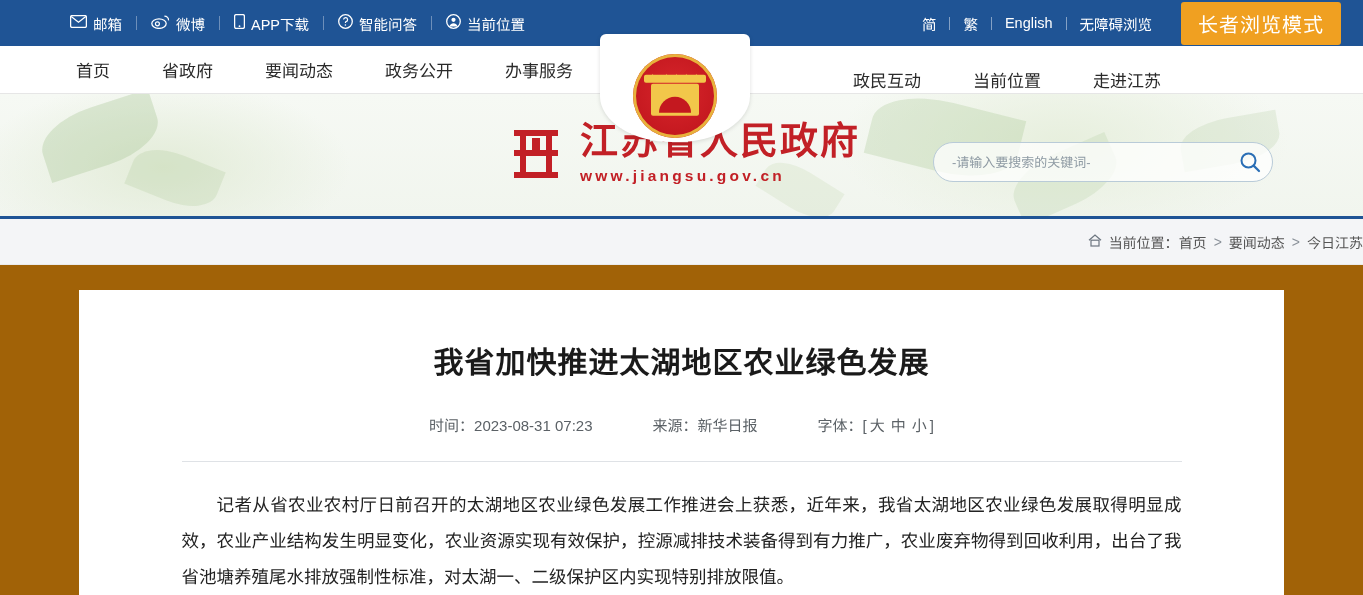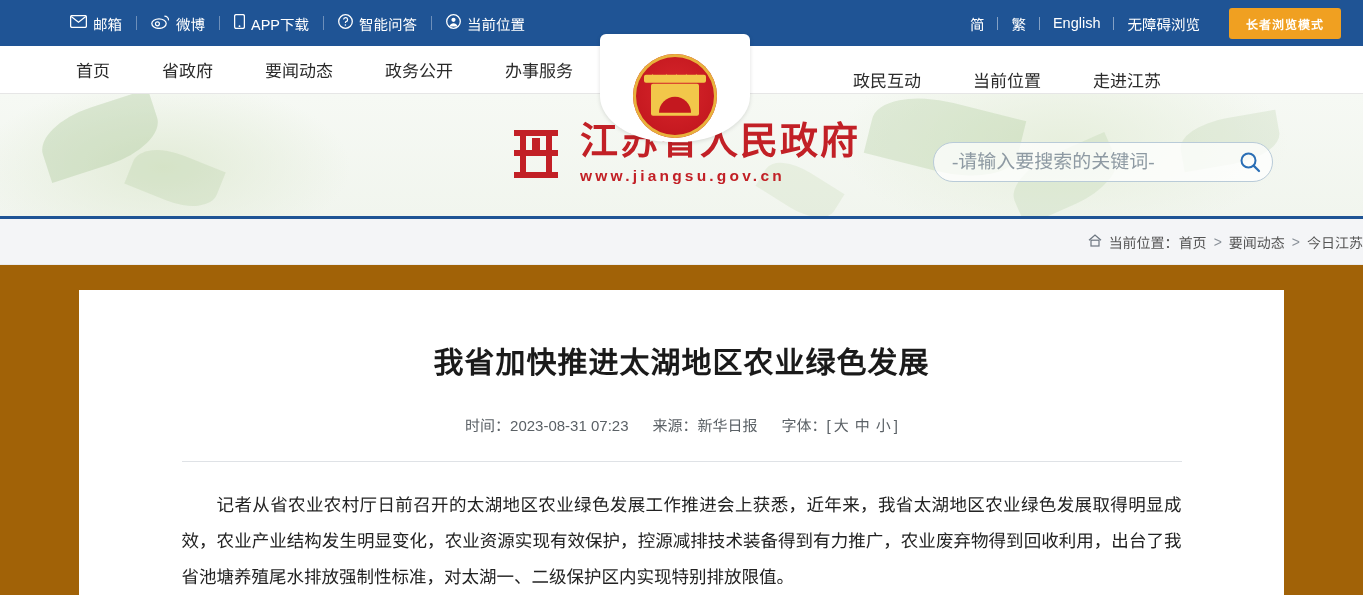--- a/index.html
+++ b/index.html
@@ -35,22 +35,22 @@
     margin-left: auto;
     display: flex; align-items: center; gap: 0;
     font-size: 14.5px;
   }
   .tr-item { padding: 0 13px; color: #ffffff; white-space: nowrap; }
   .tr-sep { width: 1px; height: 13px; background: rgba(255,255,255,.45); }
   .elder-btn {
     margin-left: 16px;
     background: #f0a021;
     color: #ffffff;
-    font-size: 12px;
-    font-weight: bold;
+    font-size: 20px;
+    font-weight: normal;
     padding: 7px 17px;
     border-radius: 3px;
     letter-spacing: 1px;
     white-space: nowrap;
   }
 
   
   .navbar {
     height: 48px;
     background: #ffffff;
@@ -194,22 +194,22 @@
     width: 340px; height: 40px;
     background: rgba(255,255,255,.75);
     border: 1px solid #b9cbd8;
     border-radius: 20px;
     display: flex; align-items: center;
     padding: 0 6px 0 18px;
   }
   .search-input {
     flex: 1;
     border: none; outline: none; background: transparent;
-    font-size: 19px; color: #555;
-    font-family: Liberation Serif, serif;
+    font-size: 13px; color: #555;
+    font-family: Liberation Sans, sans-serif;
   }
   .search-input::placeholder { color: #8e9aa3; }
   .search-btn {
     width: 32px; height: 32px;
     border-radius: 50%;
     display: flex; align-items: center; justify-content: center;
     color: #2a6eb5;
   }
 
   
@@ -241,21 +241,21 @@
     font-size: 30px;
     color: #1a1a1a;
     font-weight: bold;
     letter-spacing: 1px;
     font-family: "Liberation Sans", sans-serif;
   }
   .article-meta {
     display: flex;
     justify-content: center;
     align-items: center;
-    gap: 24px;
+    gap: 60px;
     margin-top: 32px;
     font-size: 15px;
     color: #5b6166;
   }
   .font-sizes { color: #5b6166; }
   .font-sizes .fs { margin: 0 3px; }
   .divider {
     width: 1000px;
     height: 1px;
     background: #dfe2e6;

